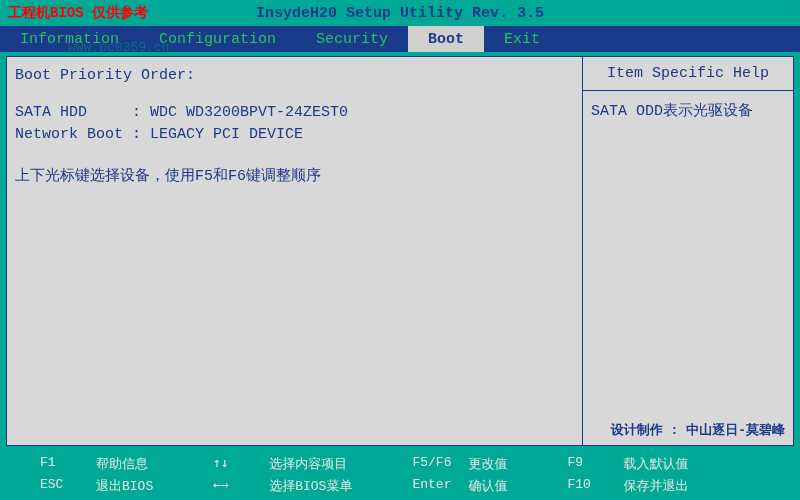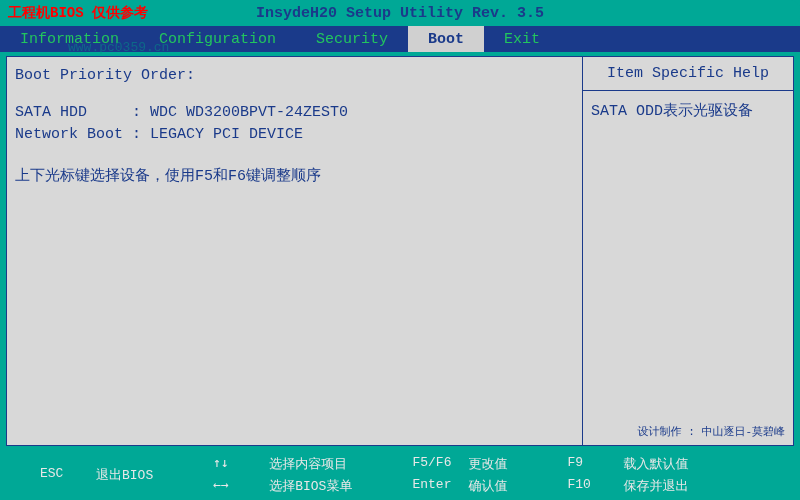--- a/index.html
+++ b/index.html
@@ -120,22 +120,23 @@
   padding: 10px 8px;
   color: #1a3a8a;
   position: relative;
 }
 .credit {
   position: absolute;
   bottom: 6px;
   right: 8px;
   left: 8px;
   color: #1a3a8a;
-  font-size: 11px;
+  font-size: 13px;
   text-align: right;
+  font-weight: bold;
 }
 .footer {
   height: 50px;
   background: #00a896;
   display: flex;
   align-items: center;
   color: #e8e8e8;
   font-size: 13px;
   padding: 4px 40px;
 }
@@ -186,20 +187,24 @@
         <span>SATA ODD表示光驱设备</span>
         <div class="credit">设计制作 : 中山逐日-莫碧峰</div>
       </div>
     </div>
   </div>
 </div>
 
 <div class="footer">
   <div class="footer-col" style="margin-right:60px">
     <div class="footer-pair">
+      <span class="fkey">F1</span>
+      <span>帮助信息</span>
+    </div>
+    <div class="footer-pair">
       <span class="fkey">ESC</span>
       <span>退出BIOS</span>
     </div>
   </div>
   <div class="footer-col" style="margin-right:60px">
     <div class="footer-pair">
       <span class="fkey arrow-icon">↑↓</span>
       <span>选择内容项目</span>
     </div>
     <div class="footer-pair">

